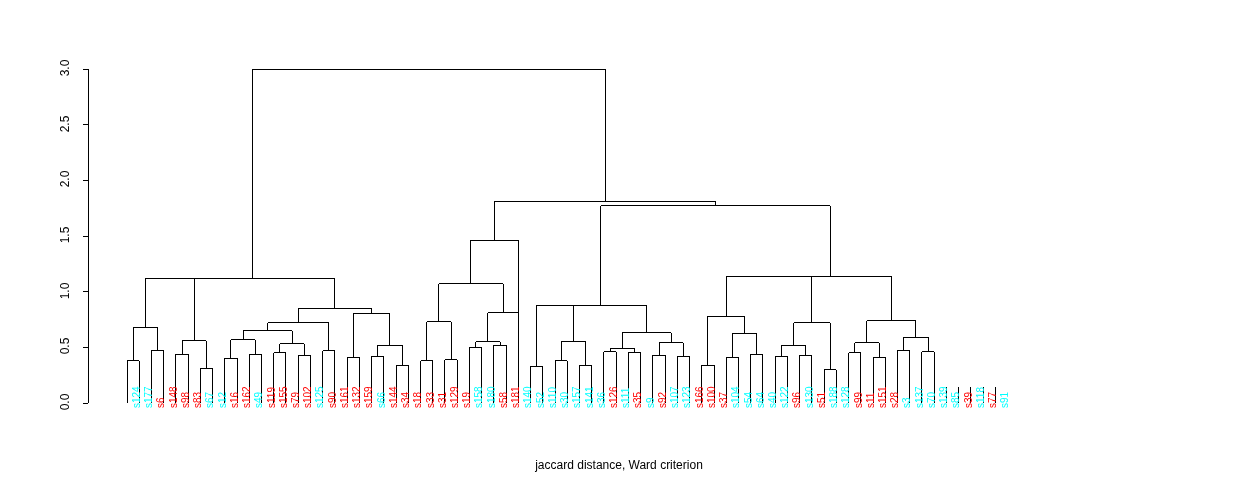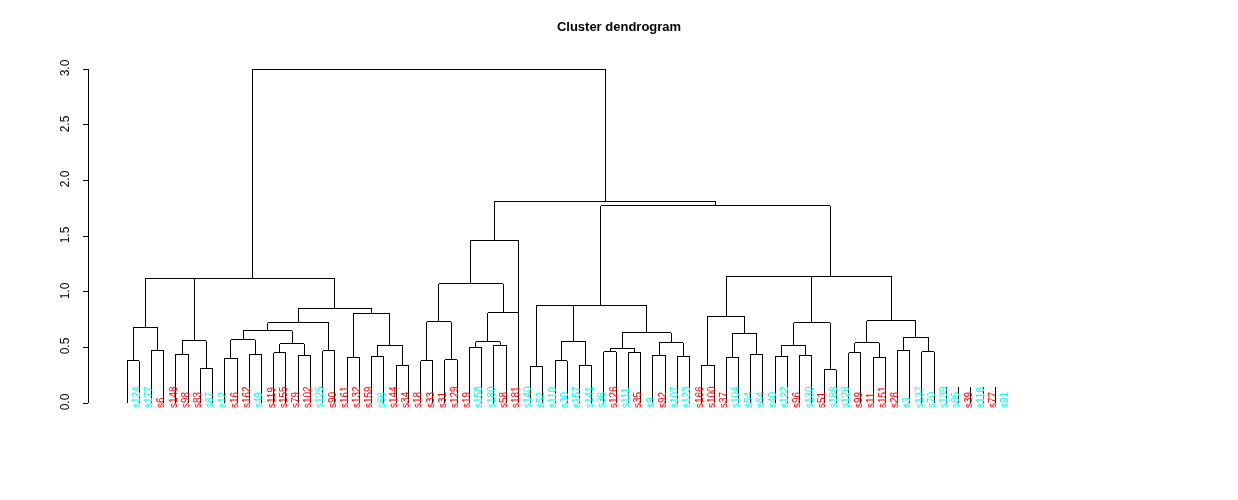--- a/index.html
+++ b/index.html
@@ -36,21 +36,20 @@
     white-space:nowrap;
     transform-origin:left top;
     transform:rotate(-90deg);
   }
 </style>
 </head>
 <body>
 
 <div id="root">
 
-  <div id="title">Cluster dendrogram</div>
 
   <div id="plot">
     <svg id="svg" width="1238" height="500">
         <line x1="88" y1="403" x2="88" y2="69" stroke="#000000" stroke-width="1" shape-rendering="crispEdges"></line>
         <line x1="83" y1="403" x2="88" y2="403" stroke="#000000" stroke-width="1" shape-rendering="crispEdges"></line>
         <line x1="83" y1="347.3333333333333" x2="88" y2="347.3333333333333" stroke="#000000" stroke-width="1" shape-rendering="crispEdges"></line>
         <line x1="83" y1="291.6666666666667" x2="88" y2="291.6666666666667" stroke="#000000" stroke-width="1" shape-rendering="crispEdges"></line>
         <line x1="83" y1="236" x2="88" y2="236" stroke="#000000" stroke-width="1" shape-rendering="crispEdges"></line>
         <line x1="83" y1="180.33333333333334" x2="88" y2="180.33333333333334" stroke="#000000" stroke-width="1" shape-rendering="crispEdges"></line>
         <line x1="83" y1="124.66666666666663" x2="88" y2="124.66666666666663" stroke="#000000" stroke-width="1" shape-rendering="crispEdges"></line>
@@ -408,14 +407,15 @@
       <div class="leaf-label" style="color: rgb(0, 255, 255); left: 913.72px; top: 408px;">s137</div>
       <div class="leaf-label" style="color: rgb(0, 255, 255); left: 925.95px; top: 408px;">s70</div>
       <div class="leaf-label" style="color: rgb(0, 255, 255); left: 938.18px; top: 408px;">s139</div>
       <div class="leaf-label" style="color: rgb(0, 255, 255); left: 950.41px; top: 408px;">s85</div>
       <div class="leaf-label" style="color: rgb(255, 0, 0); left: 962.64px; top: 408px;">s39</div>
       <div class="leaf-label" style="color: rgb(0, 255, 255); left: 974.87px; top: 408px;">s118</div>
       <div class="leaf-label" style="color: rgb(255, 0, 0); left: 987.1px; top: 408px;">s77</div>
       <div class="leaf-label" style="color: rgb(0, 255, 255); left: 999.33px; top: 408px;">s91</div>
     </div>
 
+  <div id="xlabel">jaccard distance, Ward criterion</div>
 
 </div>
 
 </body></html>

